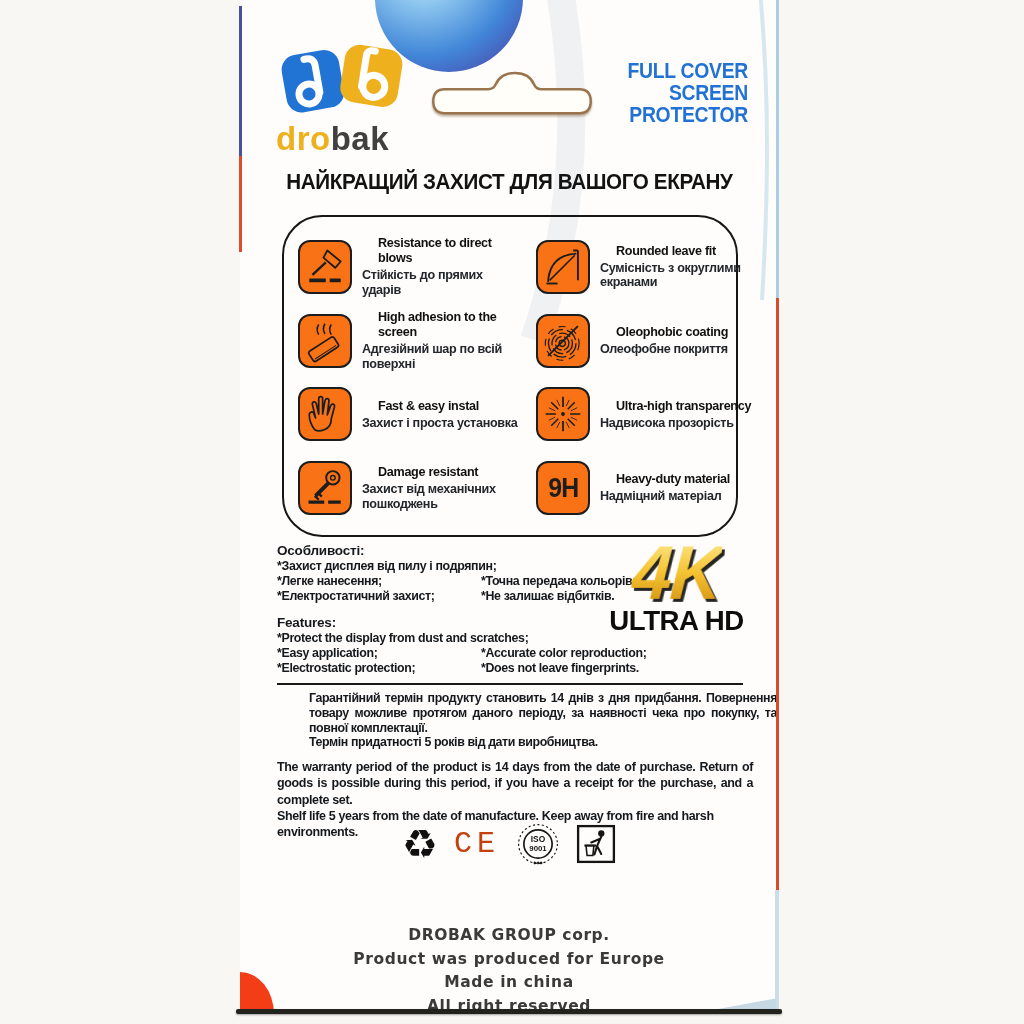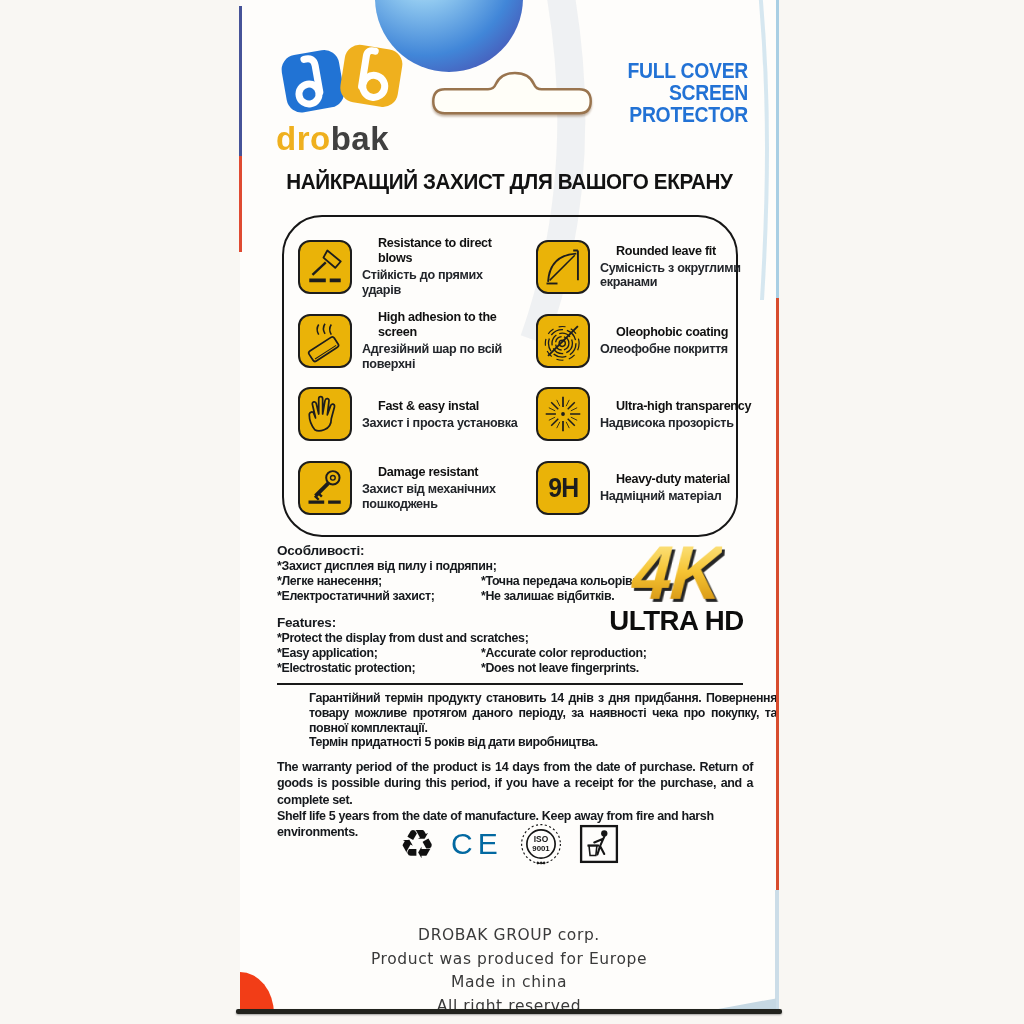--- a/index.html
+++ b/index.html
@@ -21,21 +21,21 @@
   .tagline{position:absolute;right:30px;top:60px;text-align:right;color:#2272d5;font-weight:700;
     font-size:21.5px;line-height:22px;letter-spacing:-.3px;transform:scaleX(.9);transform-origin:100% 0;}
   
   .headline{position:absolute;left:0;top:170px;width:100%;text-align:center;}
   .headline span{display:inline-block;font-size:21.5px;font-weight:700;color:#121212;letter-spacing:-.4px;transform:scaleX(.96);}
   
   .gridbox{position:absolute;left:42px;top:215px;width:456px;height:322px;border:2.6px solid #161616;border-radius:40px;
     box-sizing:border-box;padding:13px 8px 10px 14px;display:grid;grid-template-columns:1fr 1fr;grid-template-rows:repeat(4,1fr);column-gap:14px;}
   .cell{display:flex;align-items:center;gap:10px;}
   .ibox{flex:0 0 54px;width:54px;height:54px;border:2.3px solid #1d1d1d;border-radius:12px;box-sizing:border-box;
-    display:flex;align-items:center;justify-content:center;background:#eab308;}
+    display:flex;align-items:center;justify-content:center;background:#f97316;}
   .ibox svg{display:block;}
   .nineH{font-size:27px;font-weight:600;color:#1d1d1d;letter-spacing:-1px;display:inline-block;transform:scaleX(.92);}
   .ctext{display:flex;flex-direction:column;width:160px;}
   .ctitle{font-size:12.6px;font-weight:700;color:#101010;letter-spacing:-.3px;line-height:15px;padding-left:16px;}
   .csub{font-size:12.6px;font-weight:700;color:#23262b;letter-spacing:-.3px;line-height:14.5px;margin-top:2px;}
   
   .fblock{position:absolute;left:37px;width:390px;color:#15181c;}
   .fblock .fh{font-size:13.5px;font-weight:700;letter-spacing:-.2px;margin-bottom:1px;}
   .fline{font-size:12.4px;font-weight:700;letter-spacing:-.35px;line-height:15.2px;}
   .frow{display:grid;grid-template-columns:204px 1fr;}
@@ -48,24 +48,24 @@
   .b4k-sub{display:block;font-size:28.5px;font-weight:800;color:#0d0d0d;letter-spacing:-.5px;transform:scaleX(.97);margin-top:-4px;}
   
   .divider{position:absolute;left:37px;top:683px;width:466px;height:2.4px;background:#191919;}
   .warranty{position:absolute;left:37px;color:#15181c;font-weight:700;}
   .w-ua{top:691px;width:468px;font-size:12.4px;line-height:14.8px;letter-spacing:-.4px;margin-left:32px;}
   .w-en{top:759px;width:476px;font-size:12.5px;line-height:16.3px;letter-spacing:-.35px;}
   .w-par{text-align:justify;text-align-last:left;}
   
   .certs{position:absolute;left:0;top:818px;width:100%;display:flex;justify-content:center;align-items:center;gap:16px;height:52px;}
   .recycle{font-family:"DejaVu Sans",sans-serif;font-size:40px;line-height:40px;color:#101010;}
-  .cemark{font-family:Liberation Sans, sans-serif;font-size:30px;font-weight:500;letter-spacing:5px;color:#0369a1;}
+  .cemark{font-family:Liberation Mono, monospace;font-size:30px;font-weight:500;letter-spacing:5px;color:#c2410c;}
   
   .footer{position:absolute;left:0;top:924px;width:100%;text-align:center;font-family:"DejaVu Sans",sans-serif;
-    font-size:15.5px;line-height:23.5px;color:#3a3a3a;letter-spacing:.6px;font-weight:400;}
+    font-size:15.5px;line-height:23.5px;color:#3a3a3a;letter-spacing:.6px;font-weight:700;}
   
   .el-blue{left:239px;top:6px;width:2.5px;height:150px;background:#32408d;opacity:.9;}
   .el-red{left:239px;top:156px;width:2.5px;height:96px;background:#df4a31;}
   .er-lblue{left:776px;top:0;width:2.5px;height:298px;background:#a9cfe4;}
   .er-red{left:776px;top:298px;width:3px;height:592px;background:#d84c2e;}
   .er-pale{left:775px;top:890px;width:3.5px;height:122px;background:#ccdde8;}
   .corner-orange{left:240px;top:972px;width:34px;height:42px;background:#f23d17;border-radius:0 100% 0 0;}
   .corner-sliver{left:702px;top:996px;width:74px;height:16px;background:#c6d8e3;clip-path:polygon(0 100%,100% 15%,100% 100%);}
   .bottom-shadow{left:236px;top:1009px;width:546px;height:5px;background:#22231d;border-radius:2px;box-shadow:0 1px 2px rgba(0,0,0,.35);}
   svg text{font-family:"Liberation Sans",sans-serif;}

